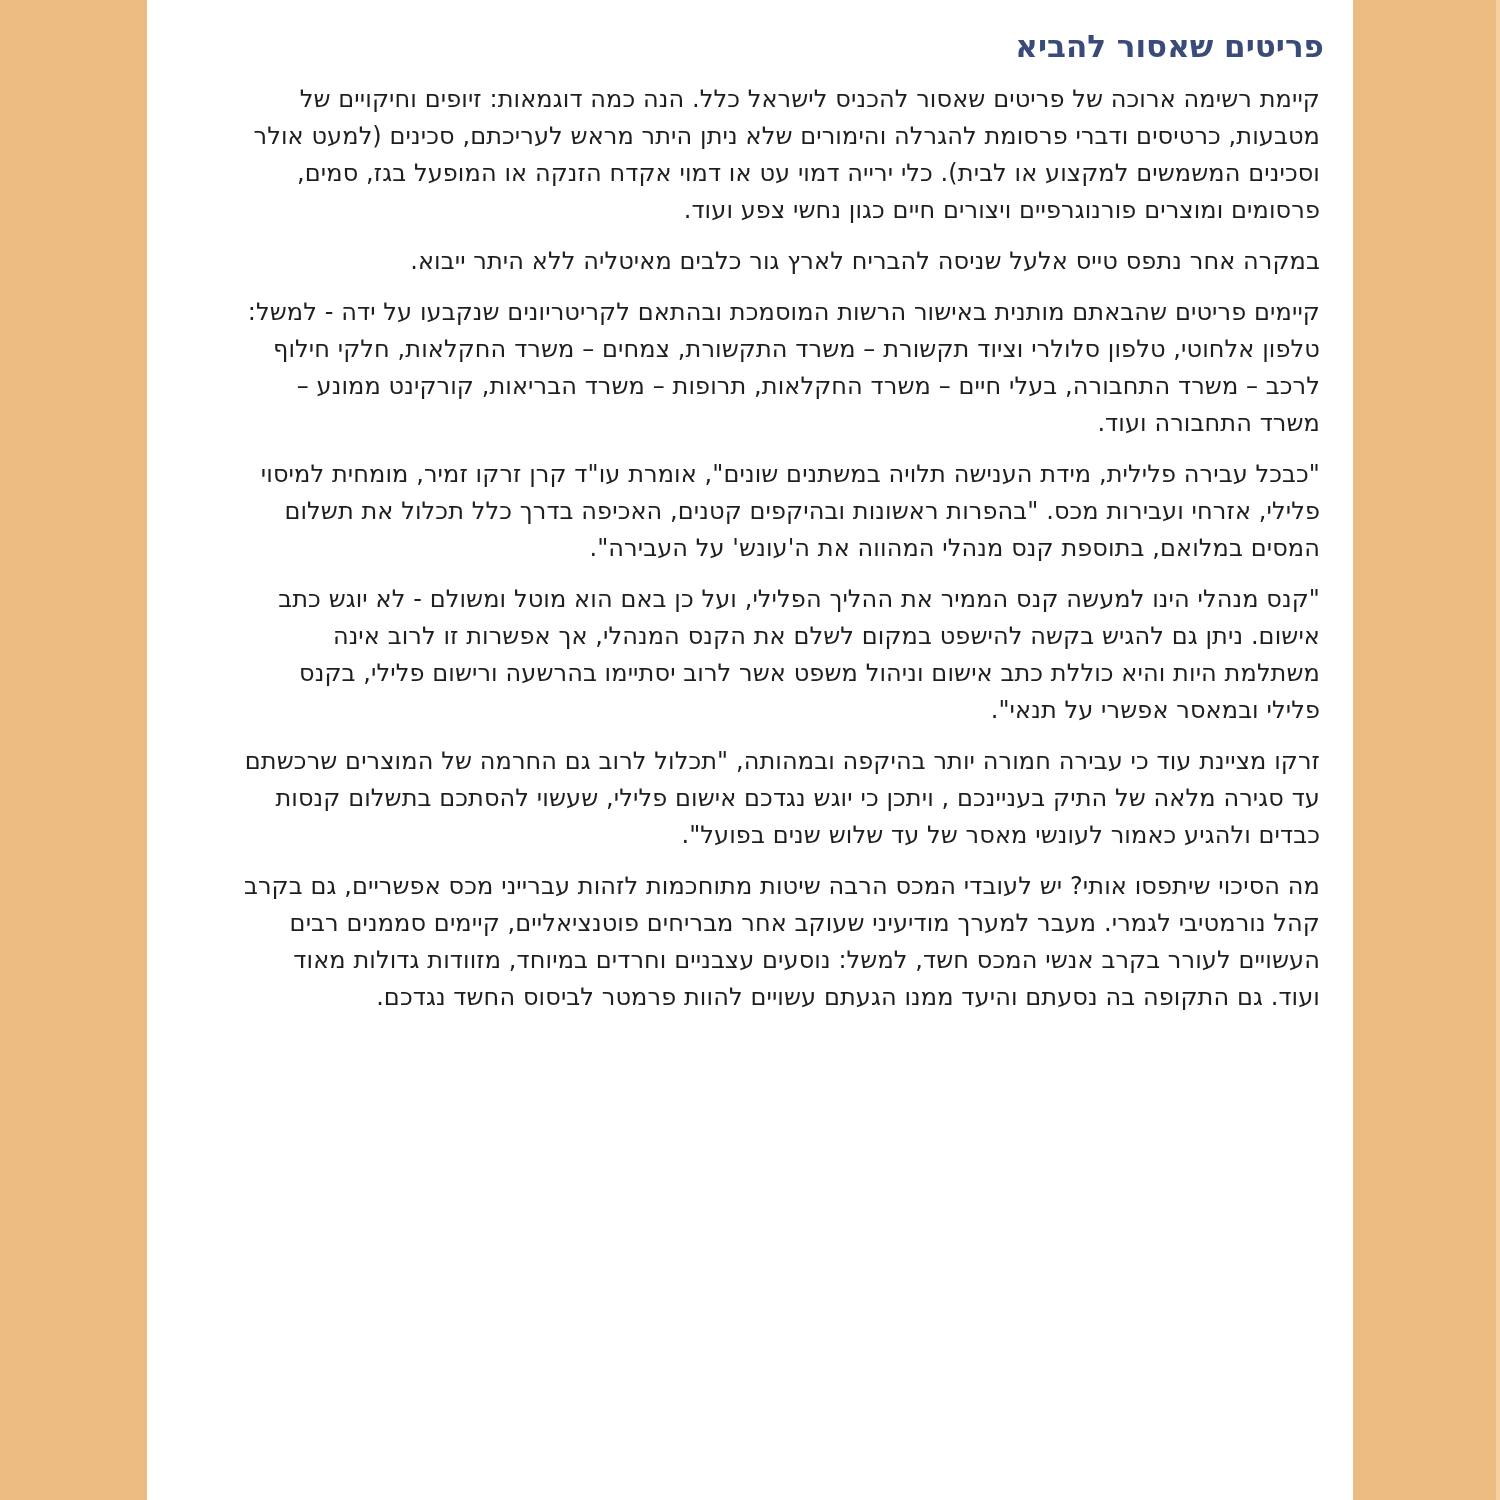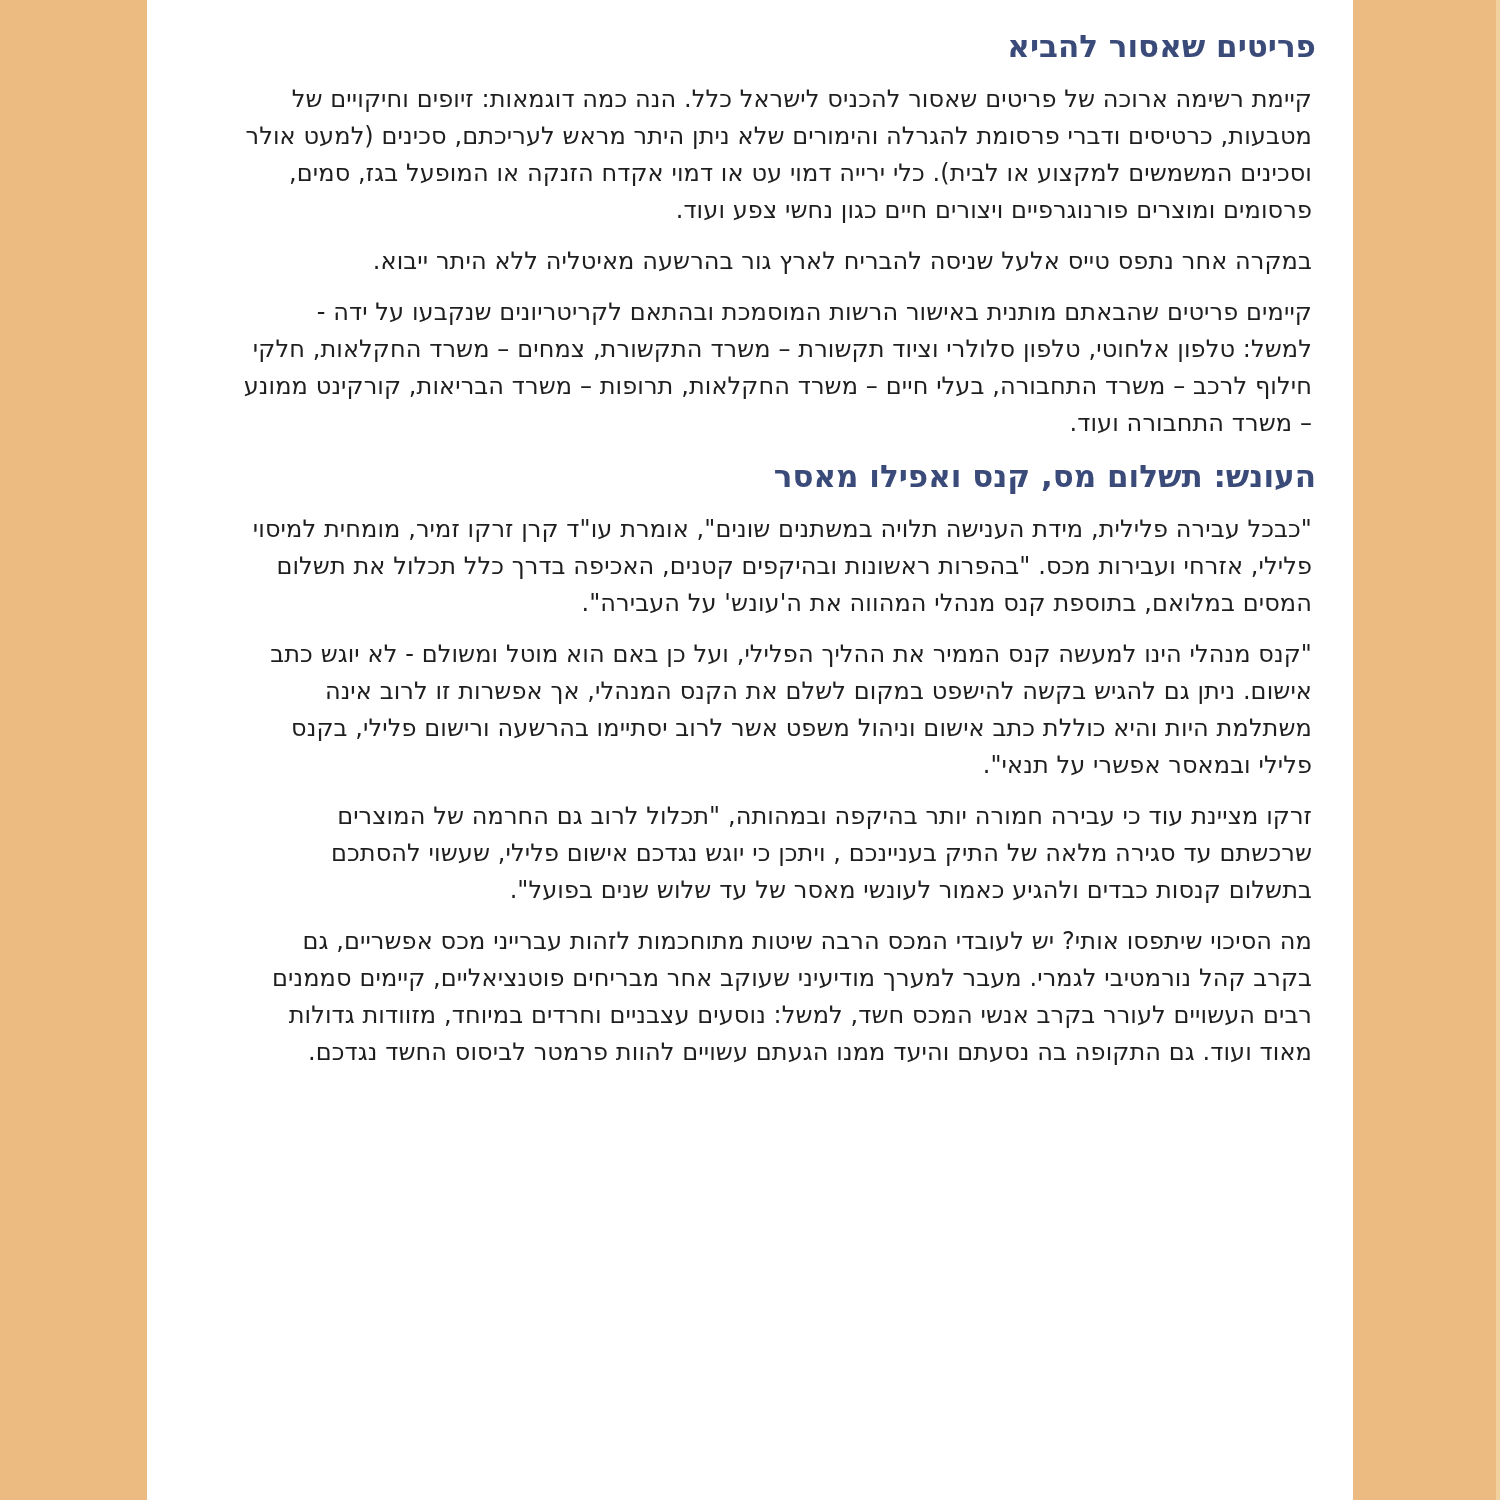--- a/index.html
+++ b/index.html
@@ -27,21 +27,21 @@
     border-right: 4px solid var(--band_edge, #f3d0a0);
   }
   .page {
     position: absolute;
     left: 147px;
     top: 0;
     width: 1206px;
     height: 1500px;
     background: var(--page, #ffffff);
     box-sizing: border-box;
-    padding: 26px 37px 0 96px;
+    padding: 26px 29px 0 96px;
     direction: rtl;
   }
   h1.section-heading {
     font-size: 31px;
     line-height: 40px;
     font-weight: bold;
     color: var(--heading, #3a4a79);
     margin: 0 0 15px 0;
     text-align: right;
   }
@@ -63,25 +63,24 @@
 <div class="band left"></div>
 <div class="band right"></div>
 
 <main class="page">
 
   <h1 class="section-heading">פריטים שאסור להביא</h1>
 
   <p class="body-para">קיימת רשימה ארוכה של פריטים שאסור להכניס לישראל כלל. הנה כמה דוגמאות: זיופים וחיקויים של מטבעות, כרטיסים ודברי פרסומת להגרלה והימורים שלא ניתן היתר מראש לעריכתם, סכינים (למעט אולר וסכינים המשמשים למקצוע או לבית). כלי ירייה דמוי עט או דמוי אקדח הזנקה או המופעל בגז, סמים, פרסומים ומוצרים פורנוגרפיים ויצורים חיים כגון נחשי צפע ועוד.</p>
 
 
-  <p class="body-para">במקרה אחר נתפס טייס אלעל שניסה להבריח לארץ גור בהרשעה מאיטליה ללא היתר ייבוא.</p>
+  <p class="body-para">במקרה אחר נתפס טייס אלעל שניסה להבריח לארץ גור כלבים מאיטליה ללא היתר ייבוא.</p>
 
   <p class="body-para">קיימים פריטים שהבאתם מותנית באישור הרשות המוסמכת ובהתאם לקריטריונים שנקבעו על ידה - למשל: טלפון אלחוטי, טלפון סלולרי וציוד תקשורת – משרד התקשורת, צמחים – משרד החקלאות, חלקי חילוף לרכב – משרד התחבורה, בעלי חיים – משרד החקלאות, תרופות – משרד הבריאות, קורקינט ממונע – משרד התחבורה ועוד.</p>
 
-  <h1 class="section-heading second">העונש: תשלום מס, קנס ואפילו מאסר</h1>
 
   <p class="body-para">"כבכל עבירה פלילית, מידת הענישה תלויה במשתנים שונים", אומרת עו"ד קרן זרקו זמיר, מומחית למיסוי פלילי, אזרחי ועבירות מכס. "בהפרות ראשונות ובהיקפים קטנים, האכיפה בדרך כלל תכלול את תשלום המסים במלואם, בתוספת קנס מנהלי המהווה את ה'עונש' על העבירה".</p>
 
   <p class="body-para">"קנס מנהלי הינו למעשה קנס הממיר את ההליך הפלילי, ועל כן באם הוא מוטל ומשולם - לא יוגש כתב אישום. ניתן גם להגיש בקשה להישפט במקום לשלם את הקנס המנהלי, אך אפשרות זו לרוב אינה משתלמת היות והיא כוללת כתב אישום וניהול משפט אשר לרוב יסתיימו בהרשעה ורישום פלילי, בקנס פלילי ובמאסר אפשרי על תנאי".</p>
 
   <p class="body-para">זרקו מציינת עוד כי עבירה חמורה יותר בהיקפה ובמהותה, "תכלול לרוב גם החרמה של המוצרים שרכשתם עד סגירה מלאה של התיק בעניינכם , ויתכן כי יוגש נגדכם אישום פלילי, שעשוי להסתכם בתשלום קנסות כבדים ולהגיע כאמור לעונשי מאסר של עד שלוש שנים בפועל".</p>
 
   <p class="body-para">מה הסיכוי שיתפסו אותי? יש לעובדי המכס הרבה שיטות מתוחכמות לזהות עברייני מכס אפשריים, גם בקרב קהל נורמטיבי לגמרי. מעבר למערך מודיעיני שעוקב אחר מבריחים פוטנציאליים, קיימים סממנים רבים העשויים לעורר בקרב אנשי המכס חשד, למשל: נוסעים עצבניים וחרדים במיוחד, מזוודות גדולות מאוד ועוד. גם התקופה בה נסעתם והיעד ממנו הגעתם עשויים להוות פרמטר לביסוס החשד נגדכם.</p>
 
 </main>

